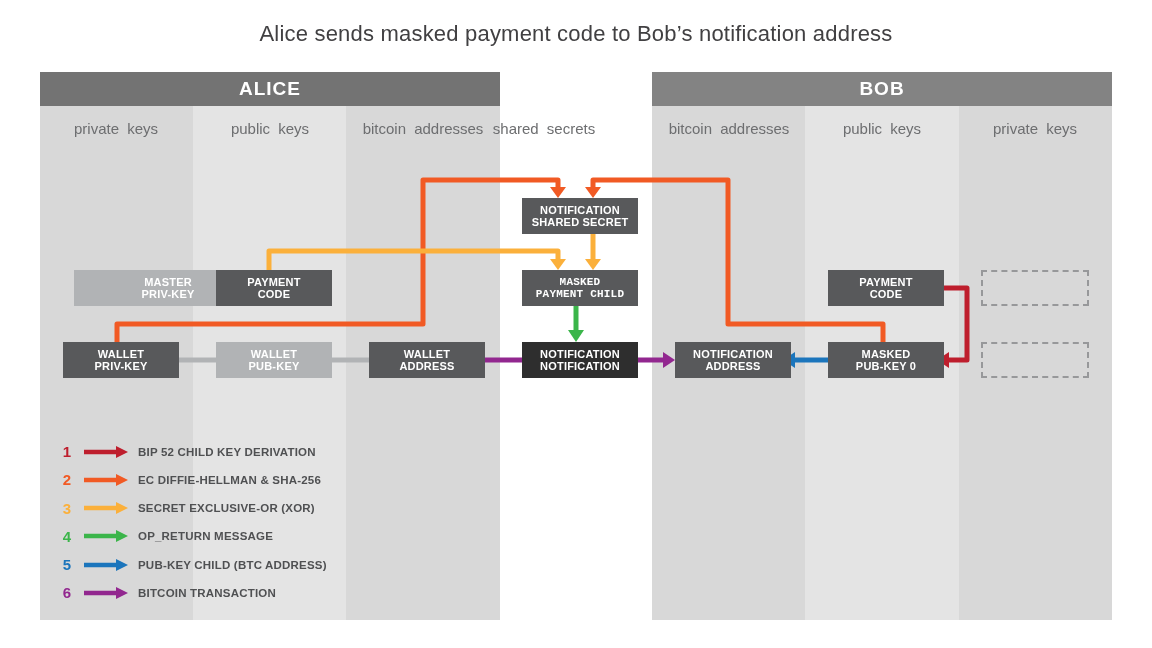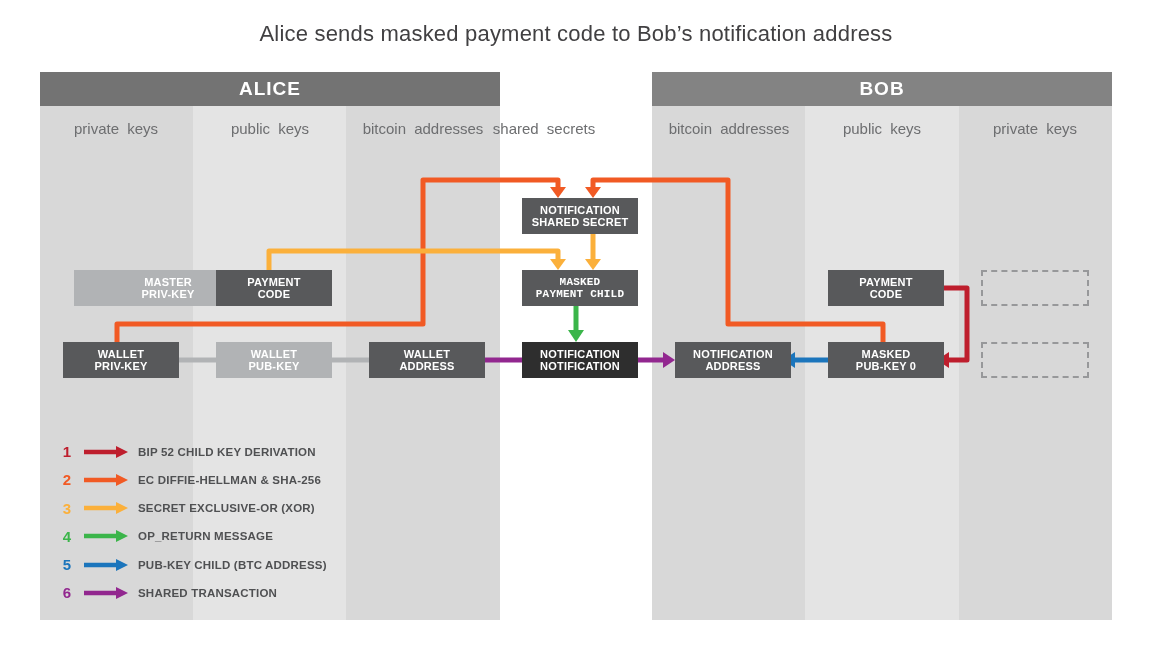--- a/index.html
+++ b/index.html
@@ -191,17 +191,17 @@
         <polygon points="33,2 33,14 45,8" fill="#1b75bc"></polygon>
       </svg>
       <span class="llabel">PUB-KEY CHILD (BTC ADDRESS)</span>
     </div>
     <div class="lrow">
       <span class="lnum" style="color: rgb(146, 39, 143);">6</span>
       <svg class="larrow" width="46" height="16">
         <line x1="1" y1="8" x2="33" y2="8" stroke-width="4.5" stroke="#92278f"></line>
         <polygon points="33,2 33,14 45,8" fill="#92278f"></polygon>
       </svg>
-      <span class="llabel">SHARED TRANSACTION</span>
+      <span class="llabel">BITCOIN TRANSACTION</span>
     </div>
   </div>
 
 </div>
 
 </body></html>

